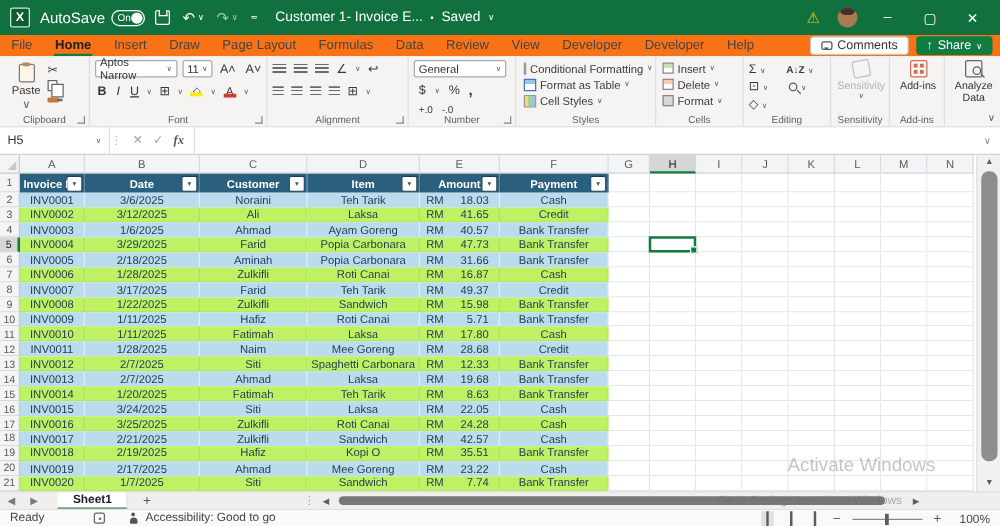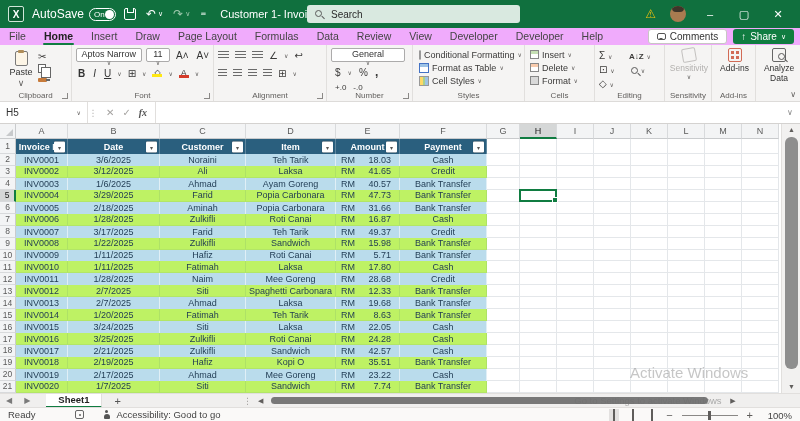--- a/index.html
+++ b/index.html
@@ -26,21 +26,21 @@
   .mag { position:absolute; width:7px; height:7px; border:1.4px solid #5A5A5A; border-radius:50%; }
   .mag::after { content:""; position:absolute; left:5px; top:6px; width:4px; height:1.4px; background:#5A5A5A; transform:rotate(45deg); }
   .searchbox .mag { left:8px; top:5px; }
   .tb-right { position:absolute; right:0; top:0; height:28px; display:flex; align-items:center; gap:14px; padding-right:12px; }
   .warn { color:#F4C20D; font-size:12px; }
   .avatar { width:16px; height:16px; border-radius:50%; background:#A97B50; position:relative; overflow:hidden; }
   .avatar::before { content:""; position:absolute; left:2px; top:0; width:12px; height:6px; background:#3E3429; border-radius:0 0 4px 4px; }
   .winbtn { color:#fff; font-size:11px; width:20px; text-align:center; }
 
   
-  .tabrow { position:absolute; left:0; top:28px; width:800px; height:17px; background:#f0abfc; display:flex; align-items:center; }
+  .tabrow { position:absolute; left:0; top:28px; width:800px; height:17px; background:#f97316; display:flex; align-items:center; }
   .rtab { padding:0 9px; font-size:10.5px; color:#444; height:17px; line-height:17px; position:relative; }
   .rtab.active { font-weight:bold; color:#222; }
   .rtab.active::after { content:""; position:absolute; left:8px; right:8px; bottom:0; height:2.5px; background:#107C41; border-radius:2px; }
   .tabrow-right { position:absolute; right:6px; top:29px; display:flex; gap:6px; align-items:flex-start; }
   .pill { height:15px; border-radius:3px; display:flex; align-items:center; gap:4px; font-size:10px; padding:0 8px; }
   .pill.comments { border:1px solid #C8C6C4; background:#fff; color:#333; }
   .pill.share { background:#107C41; color:#fff; }
   .bubble { width:9px; height:7px; border:1.1px solid #555; border-radius:2px; position:relative; }
   .bubble::after { content:""; position:absolute; left:1px; bottom:-3px; border:2px solid transparent; border-top-color:#555; }
 
@@ -58,21 +58,21 @@
   .clipb { width:13px; height:15px; border:1.3px solid #7A7A7A; border-radius:2px; background:#FDF5E6; position:relative; }
   .clipb::after { content:""; position:absolute; left:2px; top:-2px; width:6px; height:3px; background:#B08D57; border-radius:1px; }
   .paste span { font-size:9px; margin-top:1px; }
   .clip-mini { display:flex; flex-direction:column; gap:2px; padding-top:3px; }
   .copy-ic { width:8px; height:9px; border:1.1px solid #666; position:relative; background:#fff; }
   .copy-ic::after { content:""; position:absolute; left:2px; top:2px; width:8px; height:9px; border:1.1px solid #666; background:#fff; }
   .brush { width:9px; height:4px; background:#C77B3B; border-radius:1px; position:relative; margin-top:3px; }
   .brush::after { content:""; position:absolute; right:-3px; top:1px; width:4px; height:2px; background:#666; }
 
   .g-font { width:142px; }
-  .selbox { border:1px solid #ACABAB; background:#fff; height:14px; display:flex; align-items:center; justify-content:space-between; padding:0 3px; font-size:9px; border-radius:2px;flex-direction:column; }
+  .selbox { border:1px solid #ACABAB; background:#fff; height:14px; display:flex; align-items:center; justify-content:space-between; padding:0 3px; font-size:9px; border-radius:2px; }
   .fbtn { font-size:10px; padding:0 2px; }
   .ubar { text-decoration:underline; }
   .colorbar { display:inline-block; width:10px; height:3px; margin-top:-2px; }
 
   .g-align { width:113px; }
   .bars { width:11px; height:8px; background:repeating-linear-gradient(#6B6B6B 0 1.2px, transparent 1.2px 3px); }
   .bars.short { width:9px; }
 
   .g-num { width:86px; }
   .g-styles { width:112px; padding-left:6px; }
@@ -191,24 +191,20 @@
       <span class="btn">
           <span class="caret">≂</span>
         </span>
     </div>
     <div class="doc-title">
       <span>Customer 1- Invoice E...</span>
       <span class="dot">•</span>
       <span>Saved</span>
       <span class="caret">∨</span>
     </div>
-    <div class="searchbox">
-      <span class="mag"></span>
-      <span>Search</span>
-    </div>
     <div class="tb-right">
       <span class="warn">⚠</span>
       <span class="avatar"></span>
       <span class="winbtn">–</span>
       <span class="winbtn">▢</span>
       <span class="winbtn">✕</span>
     </div>
   </div>
 
   <div class="tabrow" id="tabrow">

